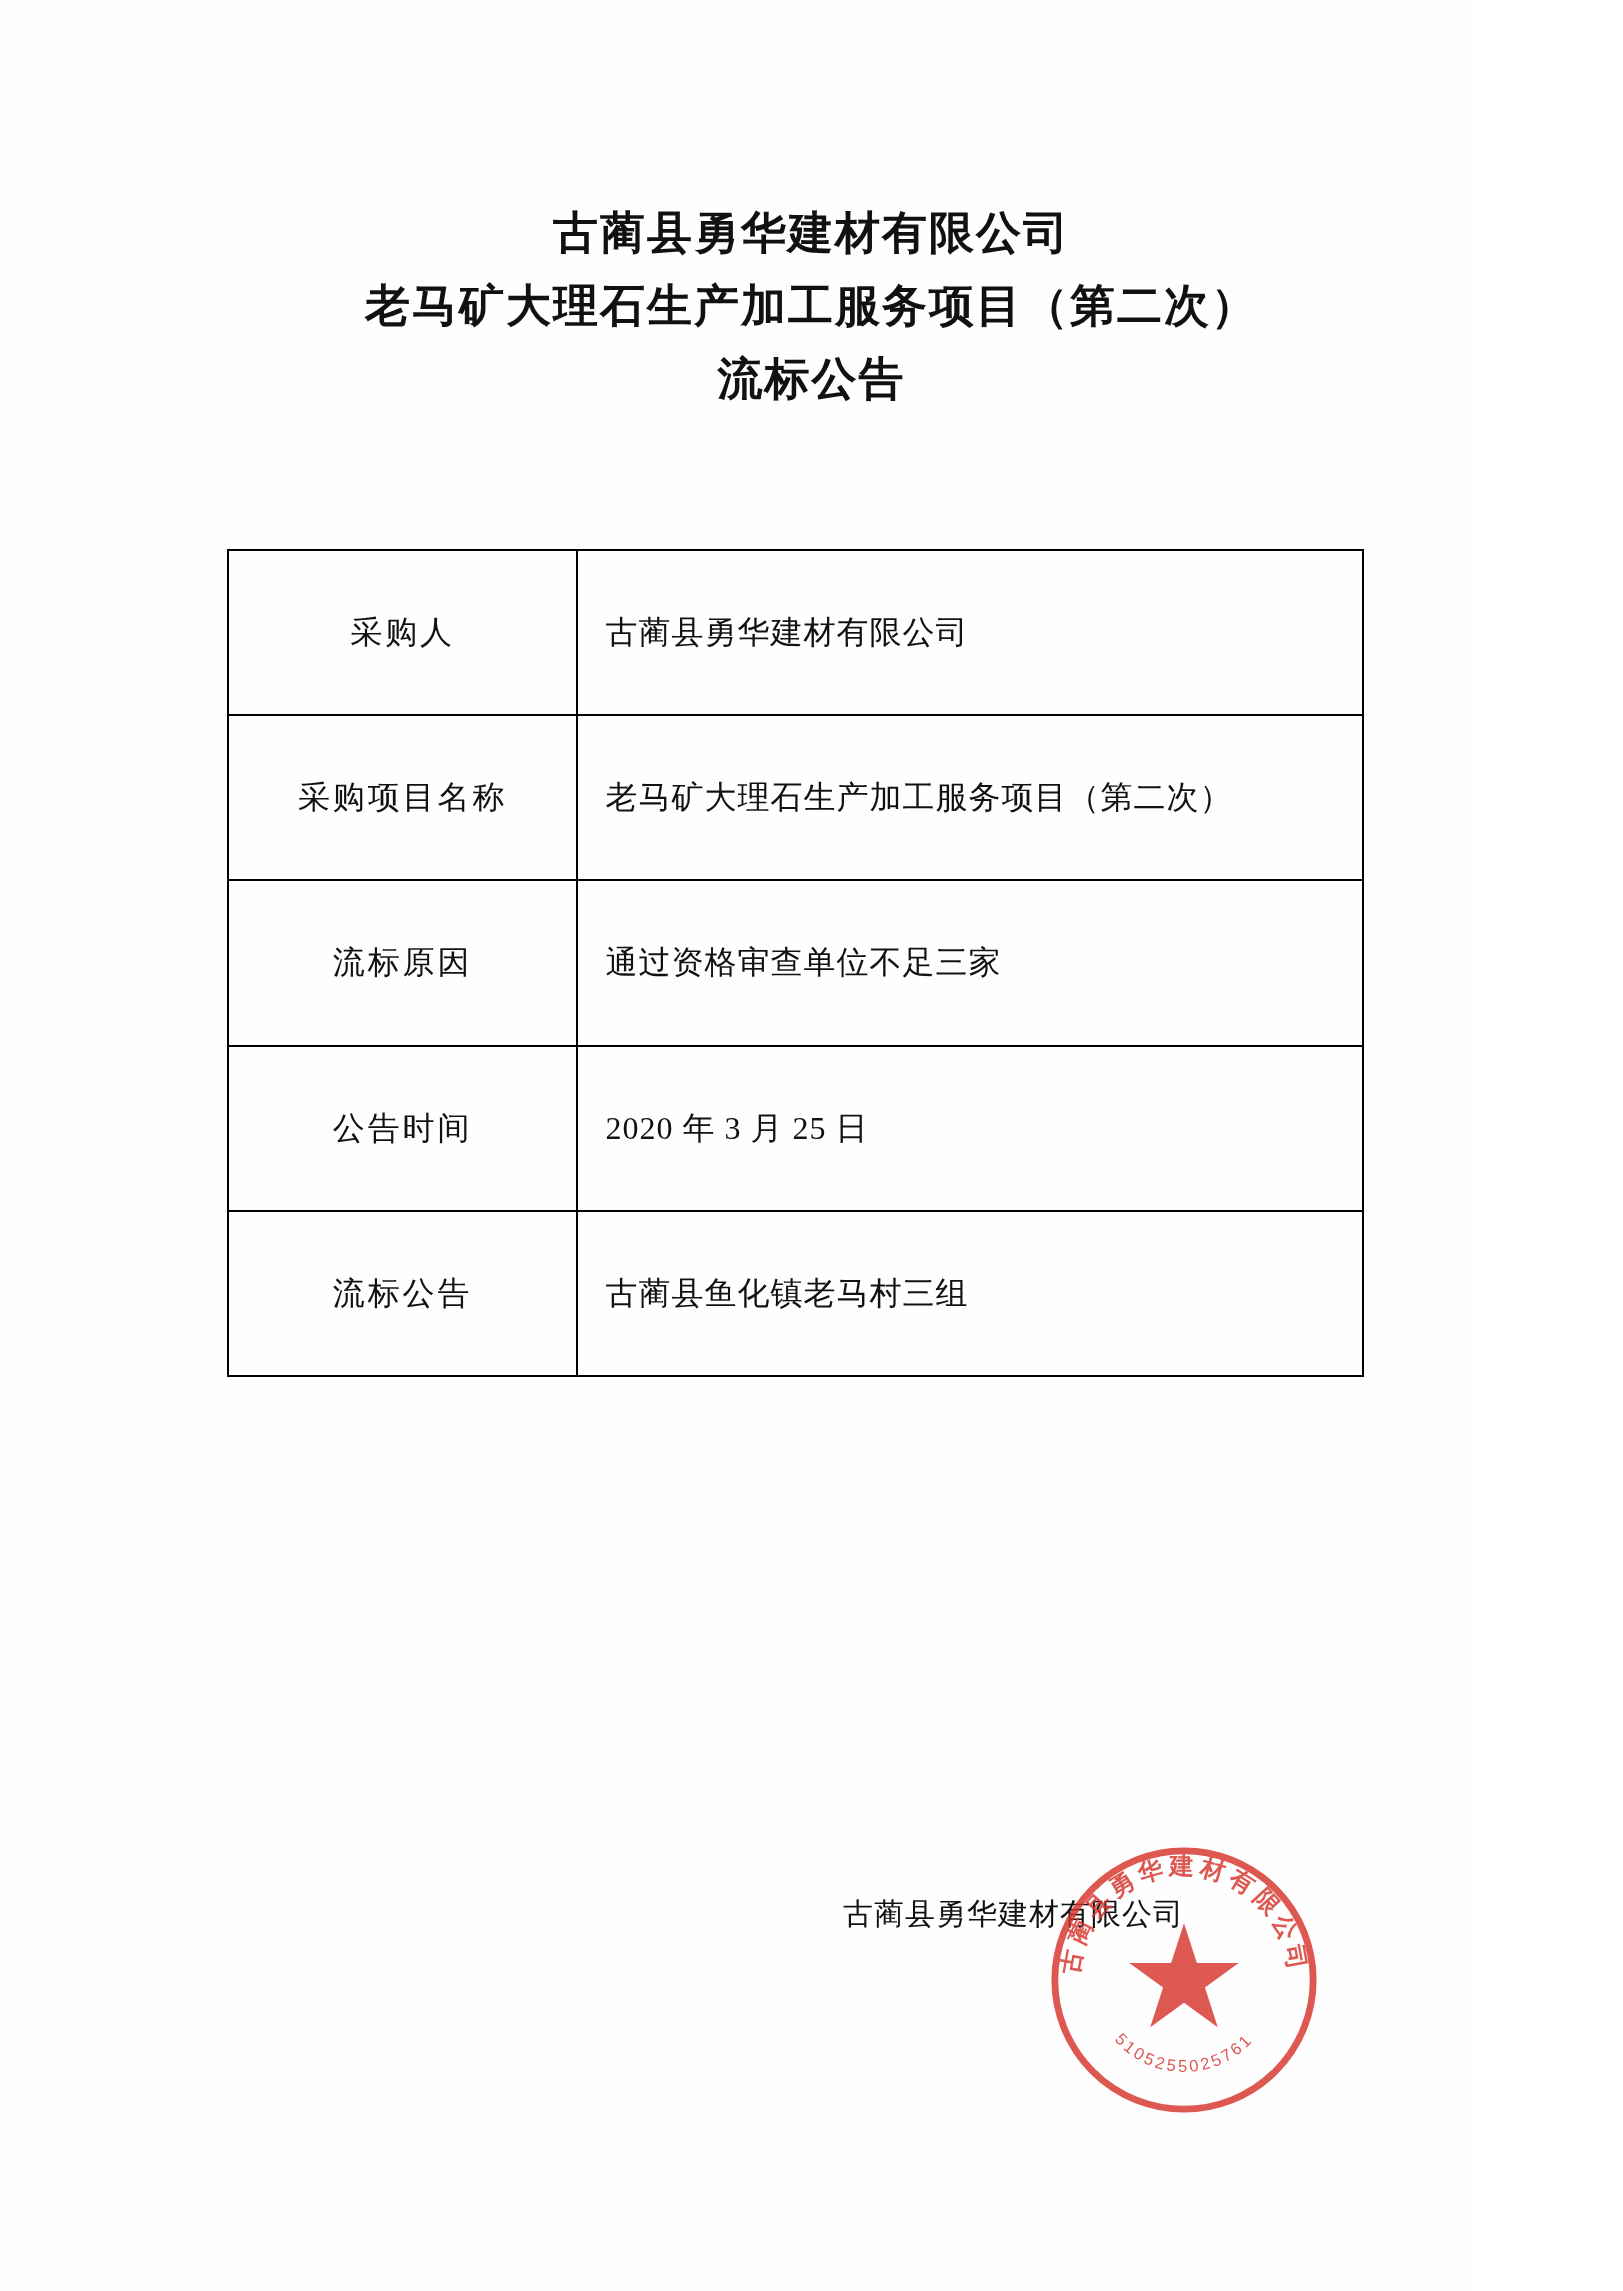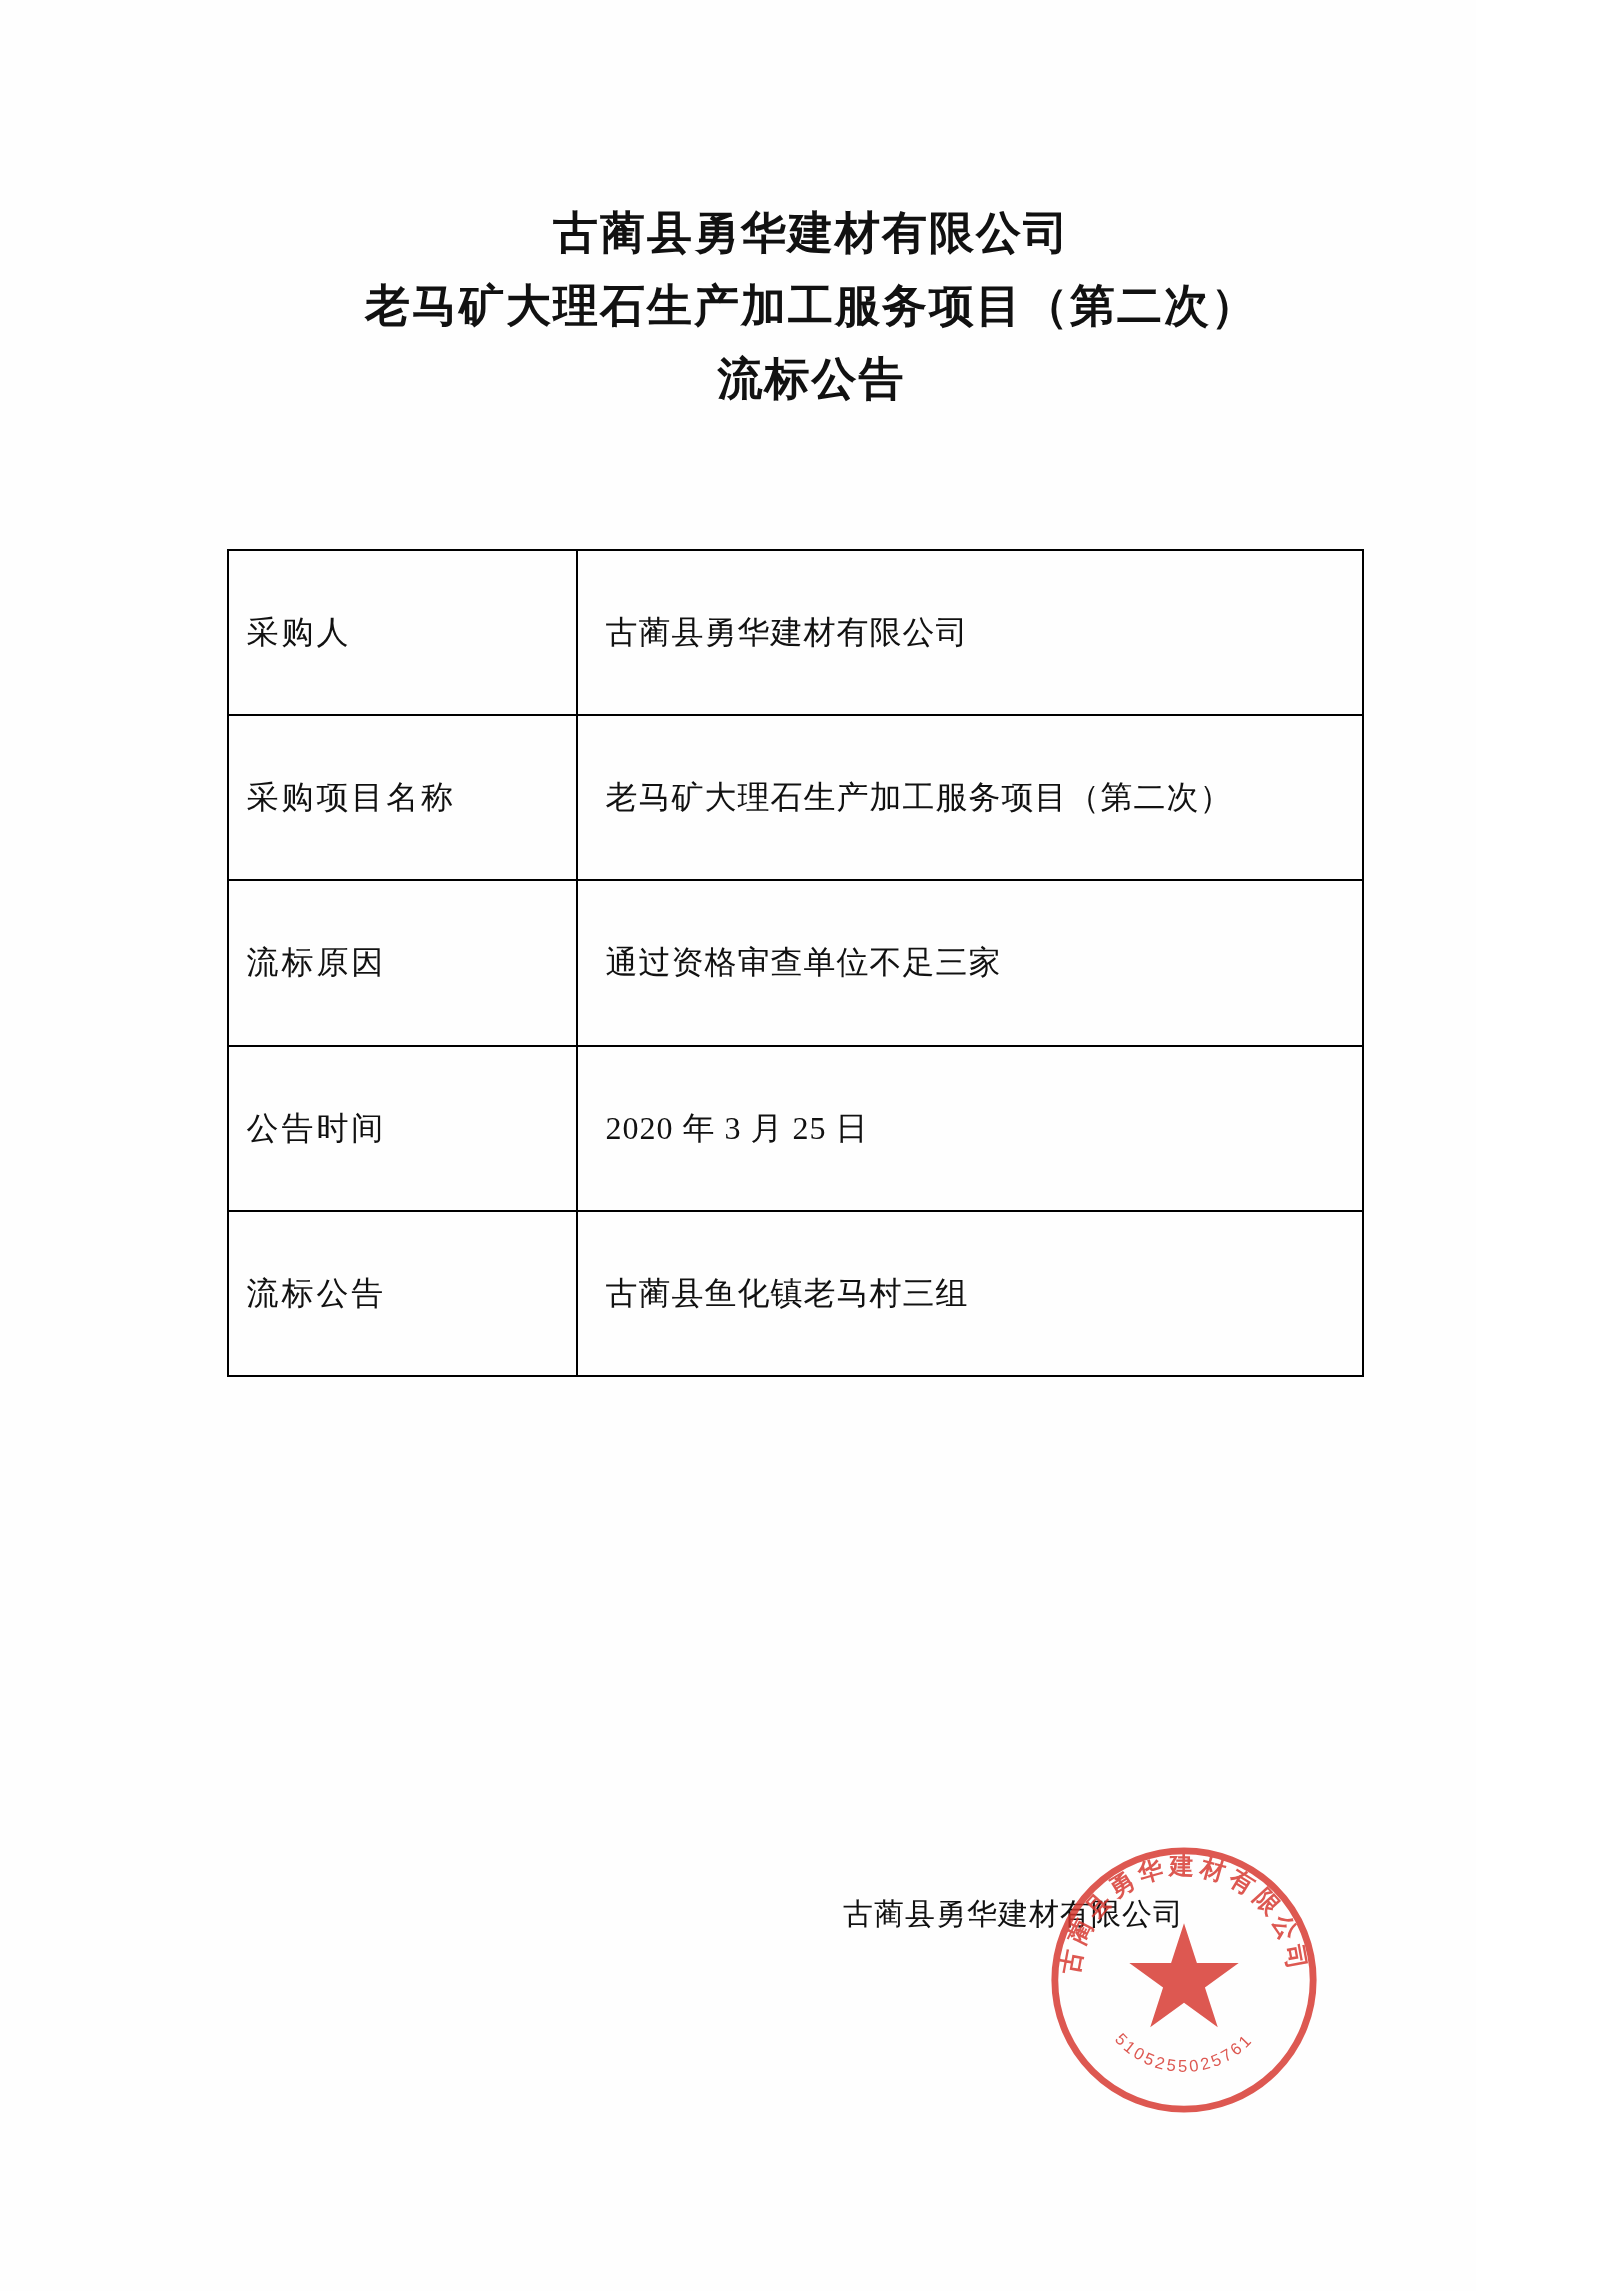--- a/index.html
+++ b/index.html
@@ -53,21 +53,21 @@
   .info-table td {
     border: 2px solid #000;
     vertical-align: middle;
     font-size: 32px;
     line-height: 51px;
     color: #111;
     padding: 21.6px 17.6px;
   }
   .info-table td.label {
     width: 312px;
-    text-align: left;
+    text-align: center;
     letter-spacing: 2.9px;
   }
   .info-table td.value {
     text-align: left;
     padding-left: 27.4px;
     letter-spacing: 1px;
   }
   .row-tall td { height: 120px; }
 
   

